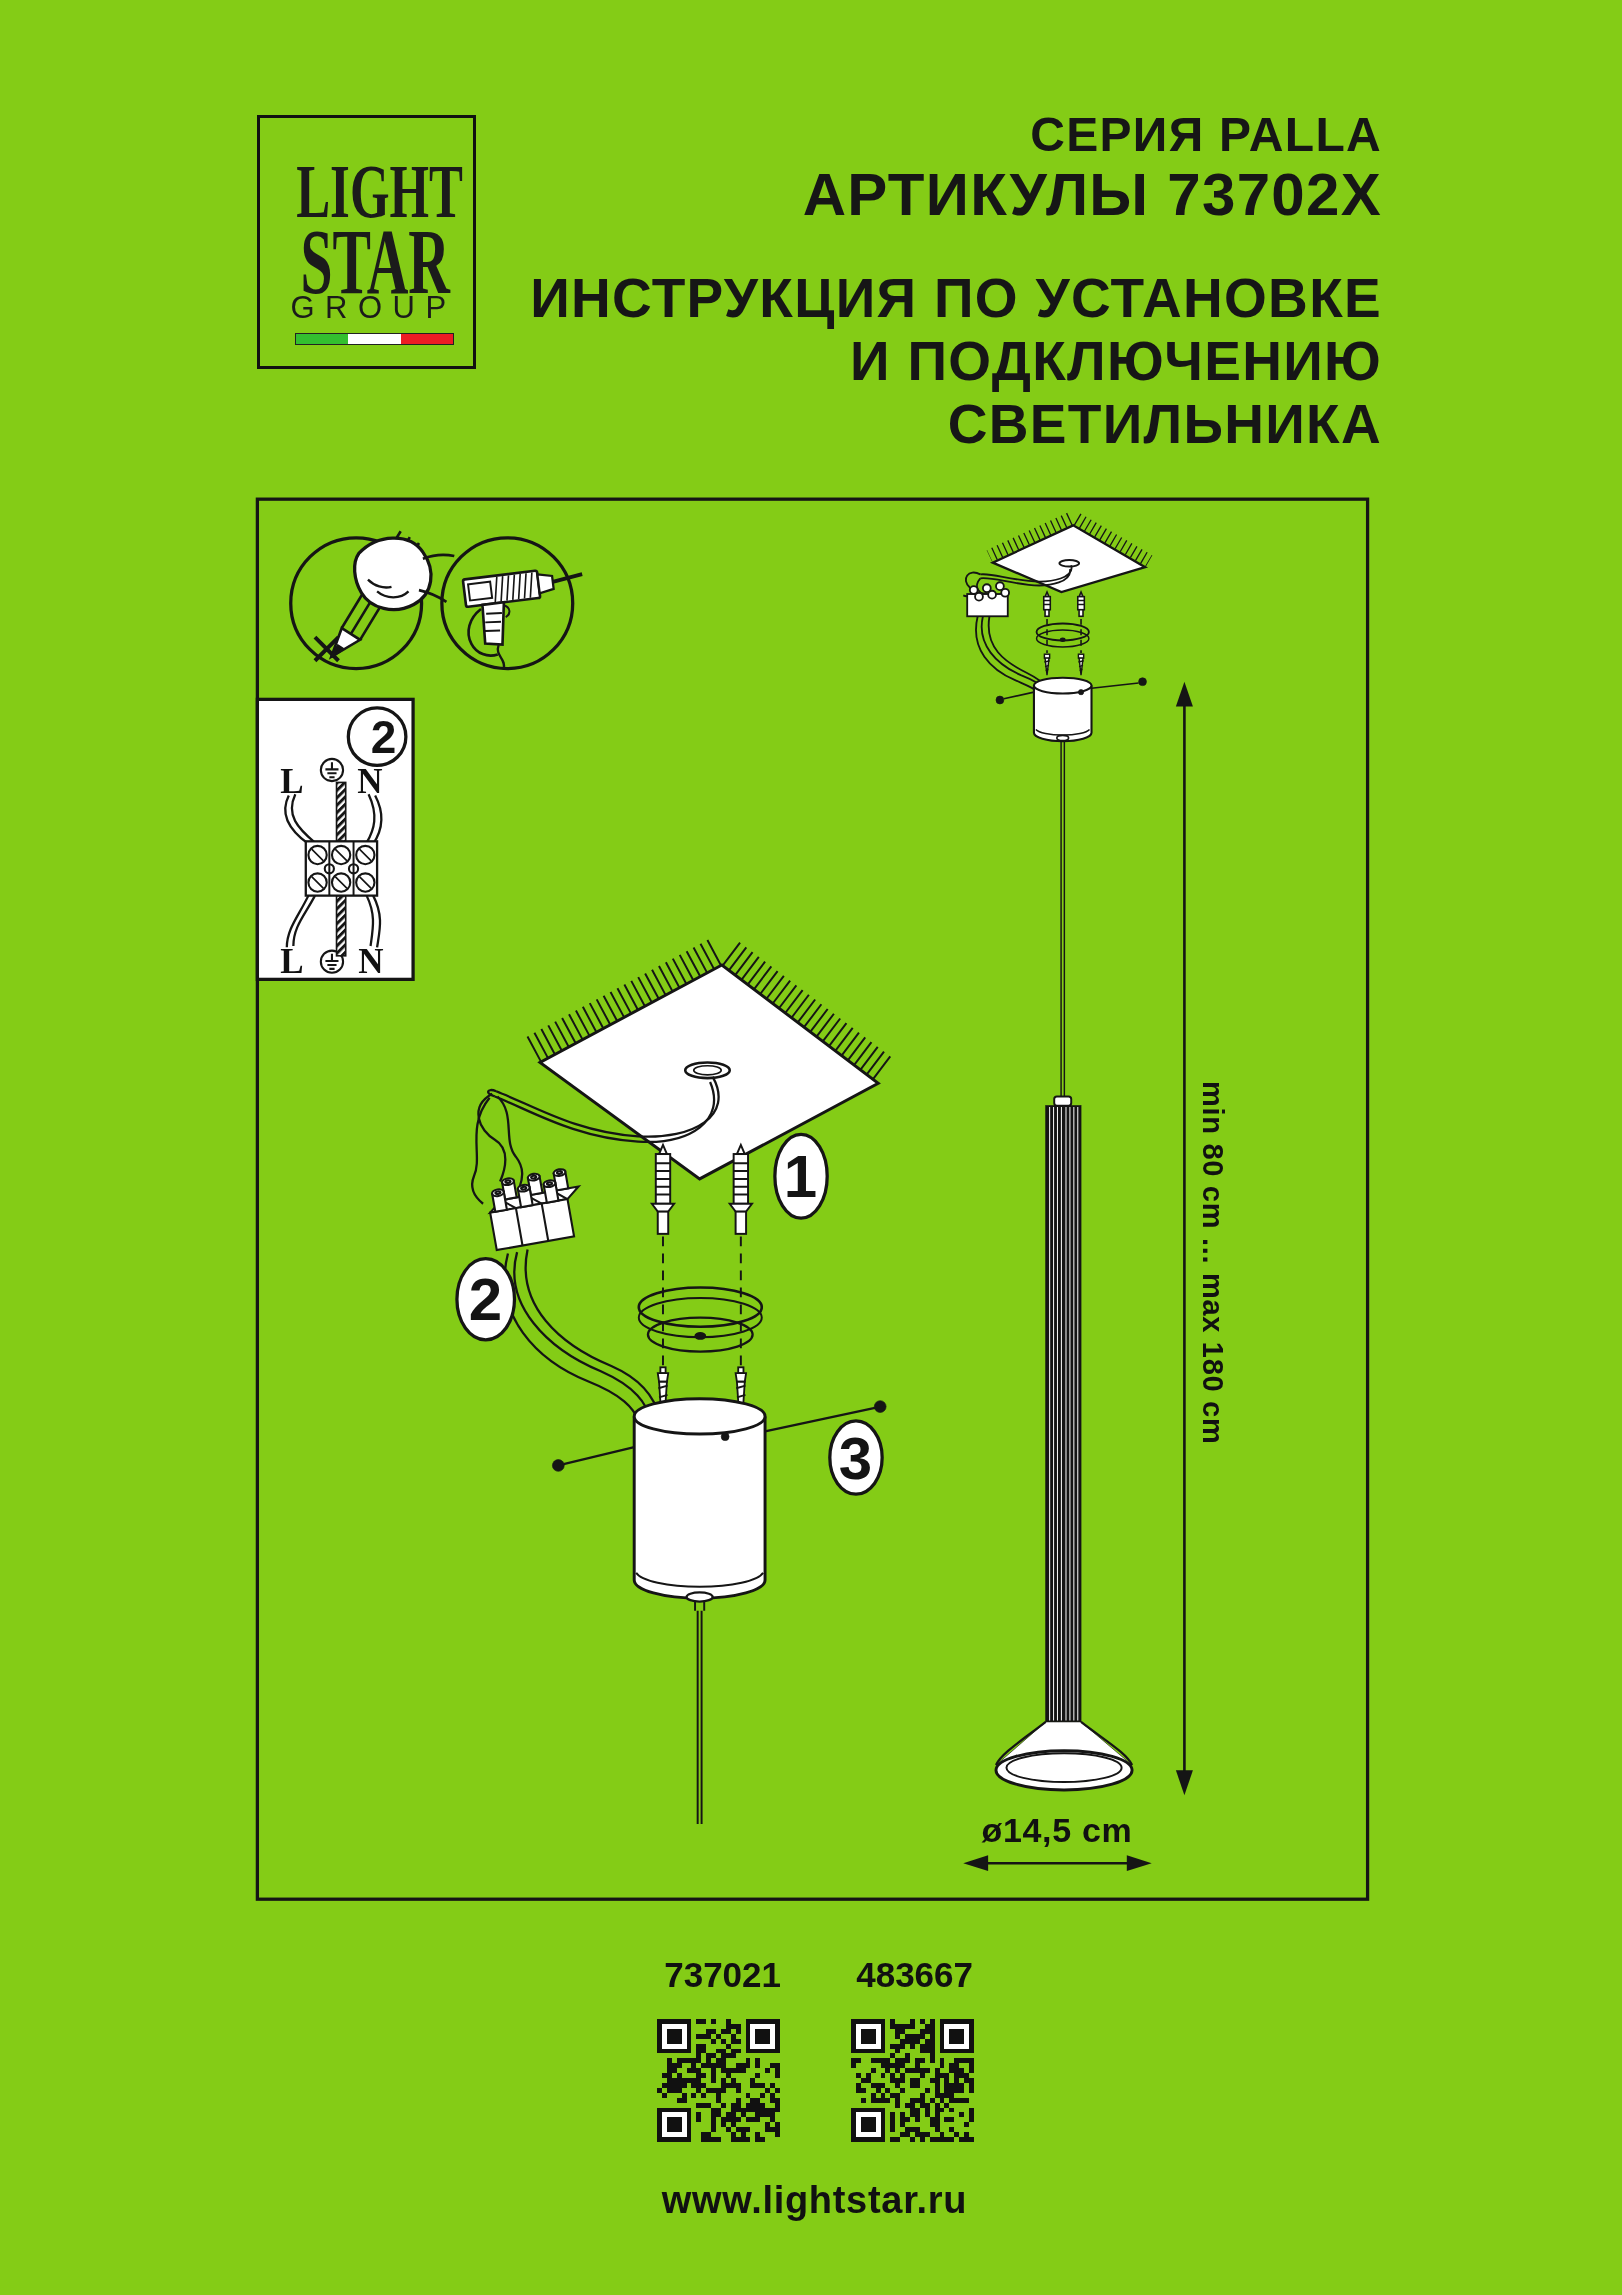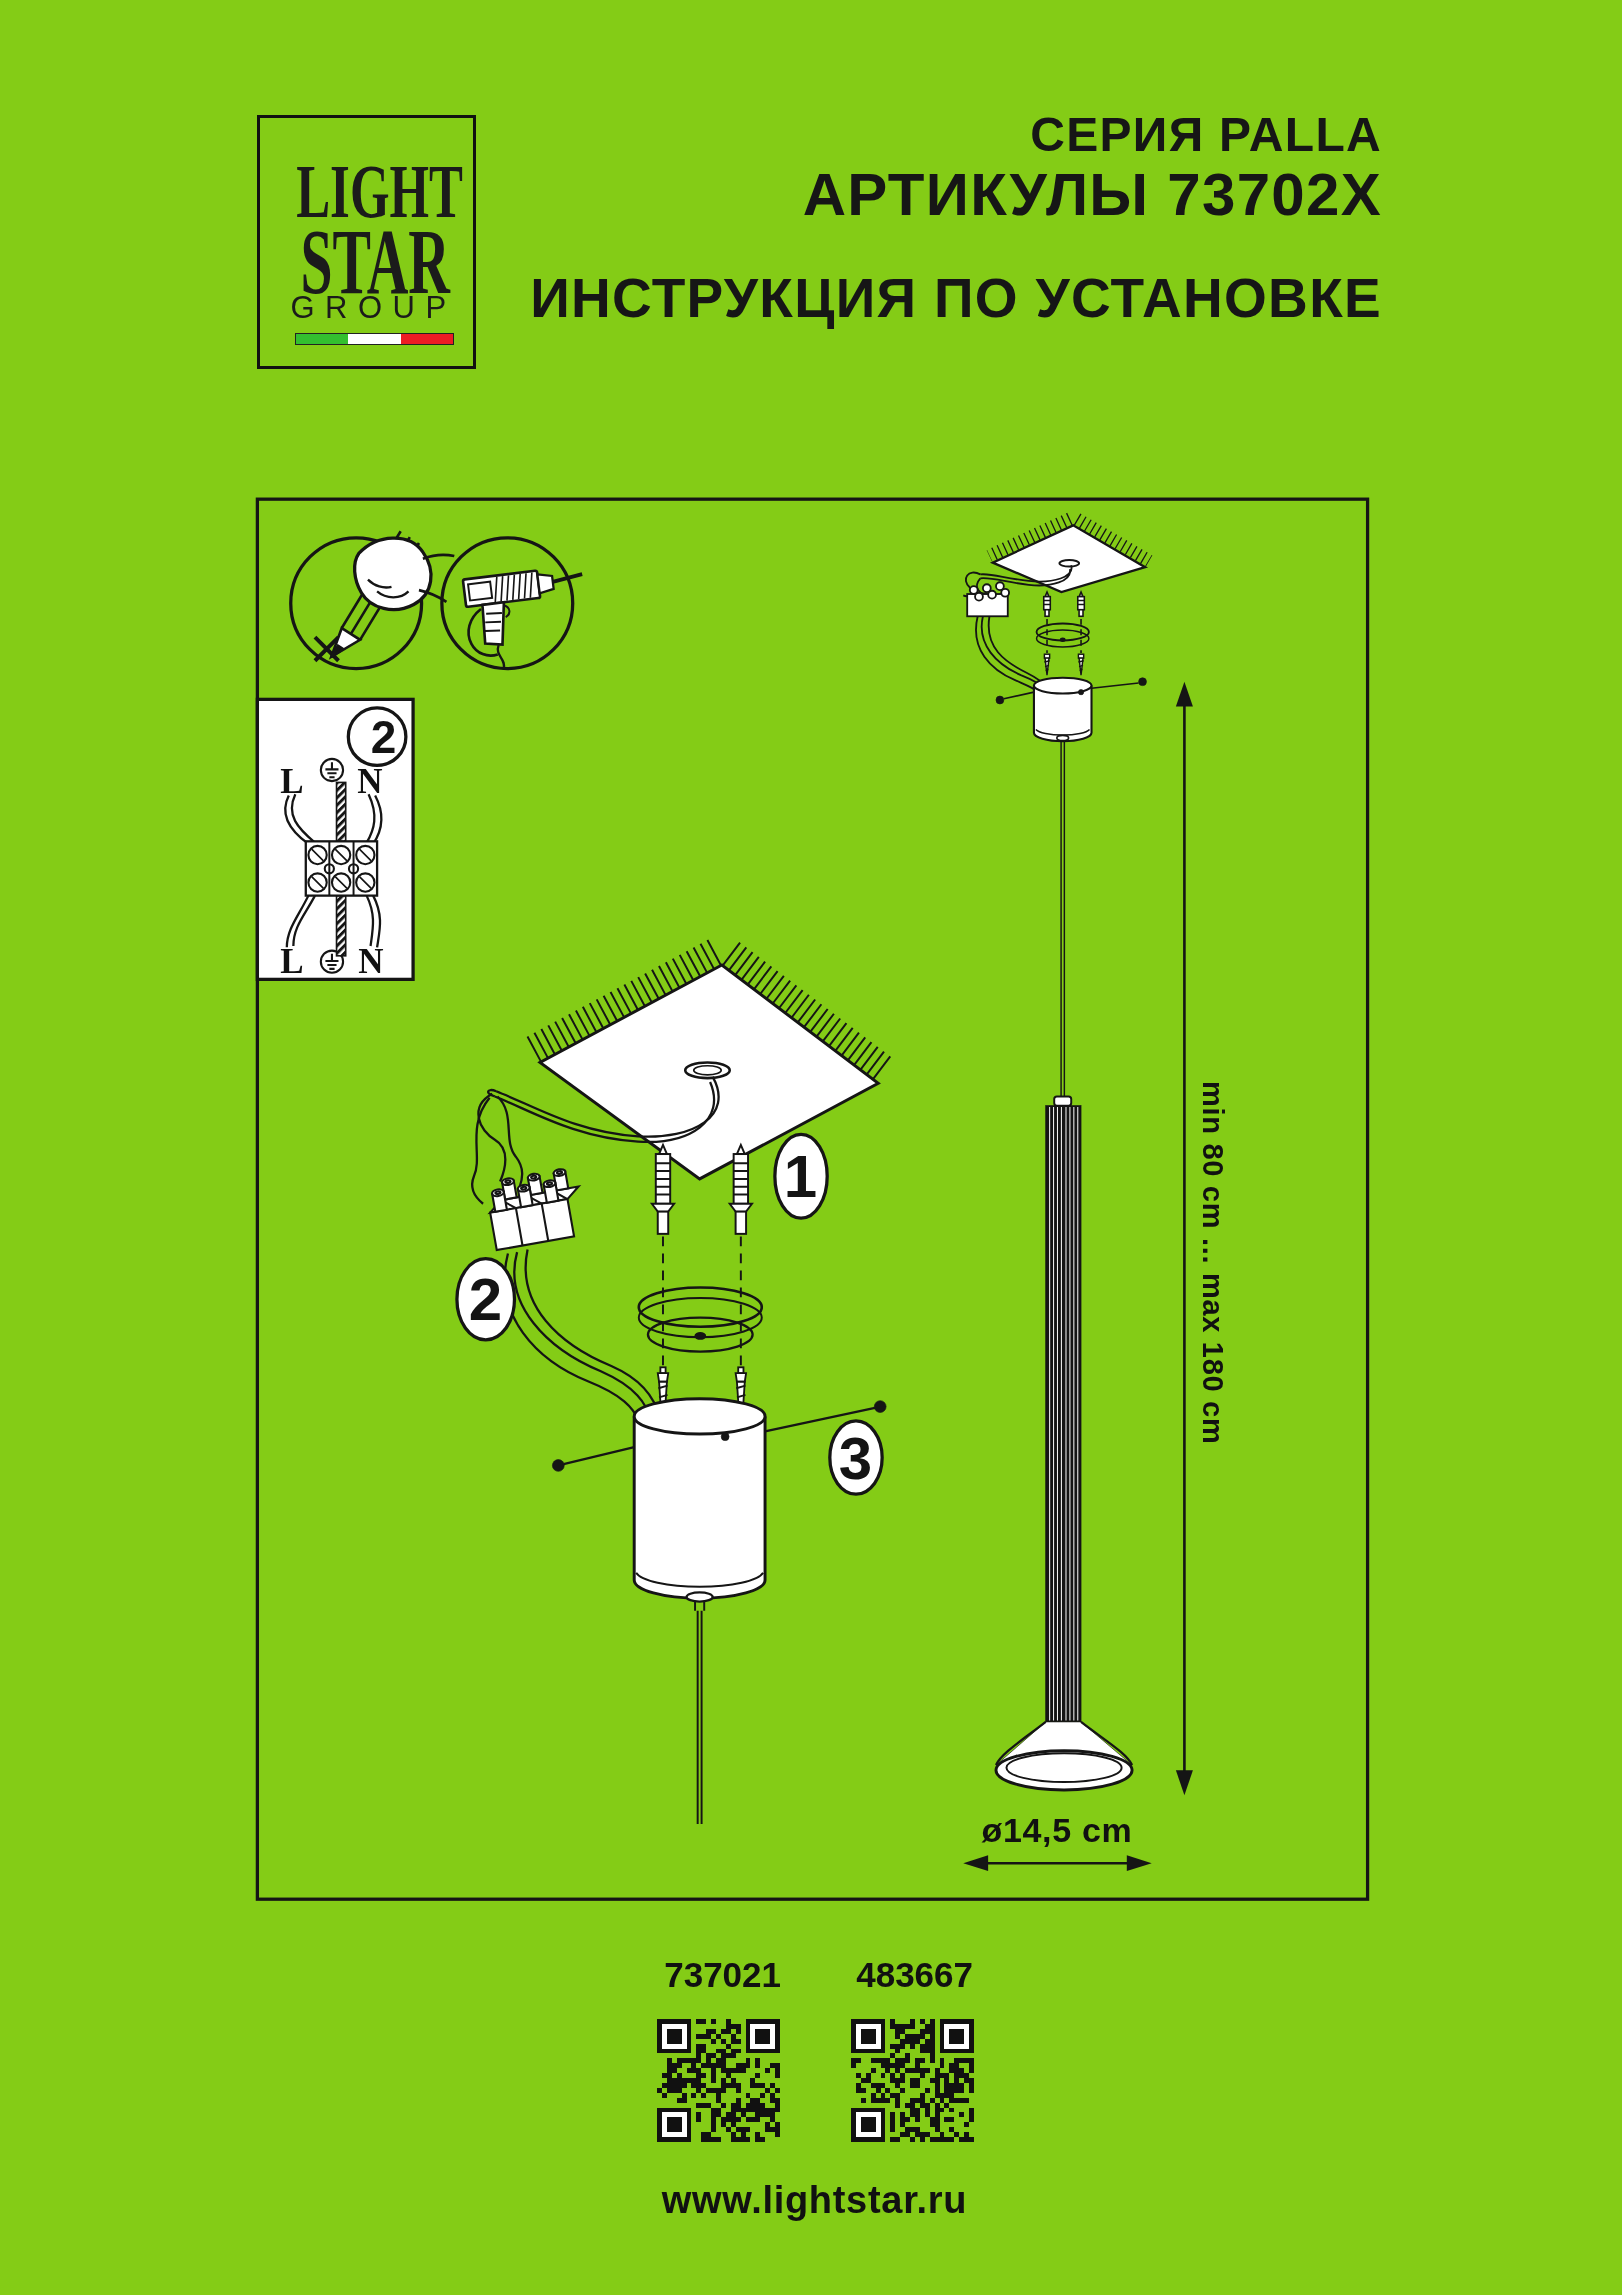--- a/index.html
+++ b/index.html
@@ -356,20 +356,21 @@
     <span id="flag-g" style="background: rgb(51, 191, 47);"></span>
     <span id="flag-w" style="background: rgb(255, 255, 255);"></span>
     <span id="flag-r" style="background: rgb(236, 28, 36);"></span>
   </div>
 </div>
 
 <div class="titles">
   <div class="t-series">СЕРИЯ PALLA</div>
   <div class="t-articles">АРТИКУЛЫ 73702X</div>
   <div class="t-instr1">ИНСТРУКЦИЯ ПО УСТАНОВКЕ</div>
+  <div class="t-instr2">И ПОДКЛЮЧЕНИЮ СВЕТИЛЬНИКА</div>
 </div>
 
 <div class="ln-label" style="left:266px;top:760px;">L</div>
 <div class="ln-label" style="left:344px;top:760px;">N</div>
 <div class="ln-label" style="left:266px;top:940px;">L</div>
 <div class="ln-label" style="left:345px;top:940px;">N</div>
 
 <div class="callout-num co-wiring" style="left:351px;top:711px;">2</div>
 <div class="callout-num co-big" style="left:768px;top:1144px;">1</div>
 <div class="callout-num co-big" style="left:453px;top:1267px;">2</div>

